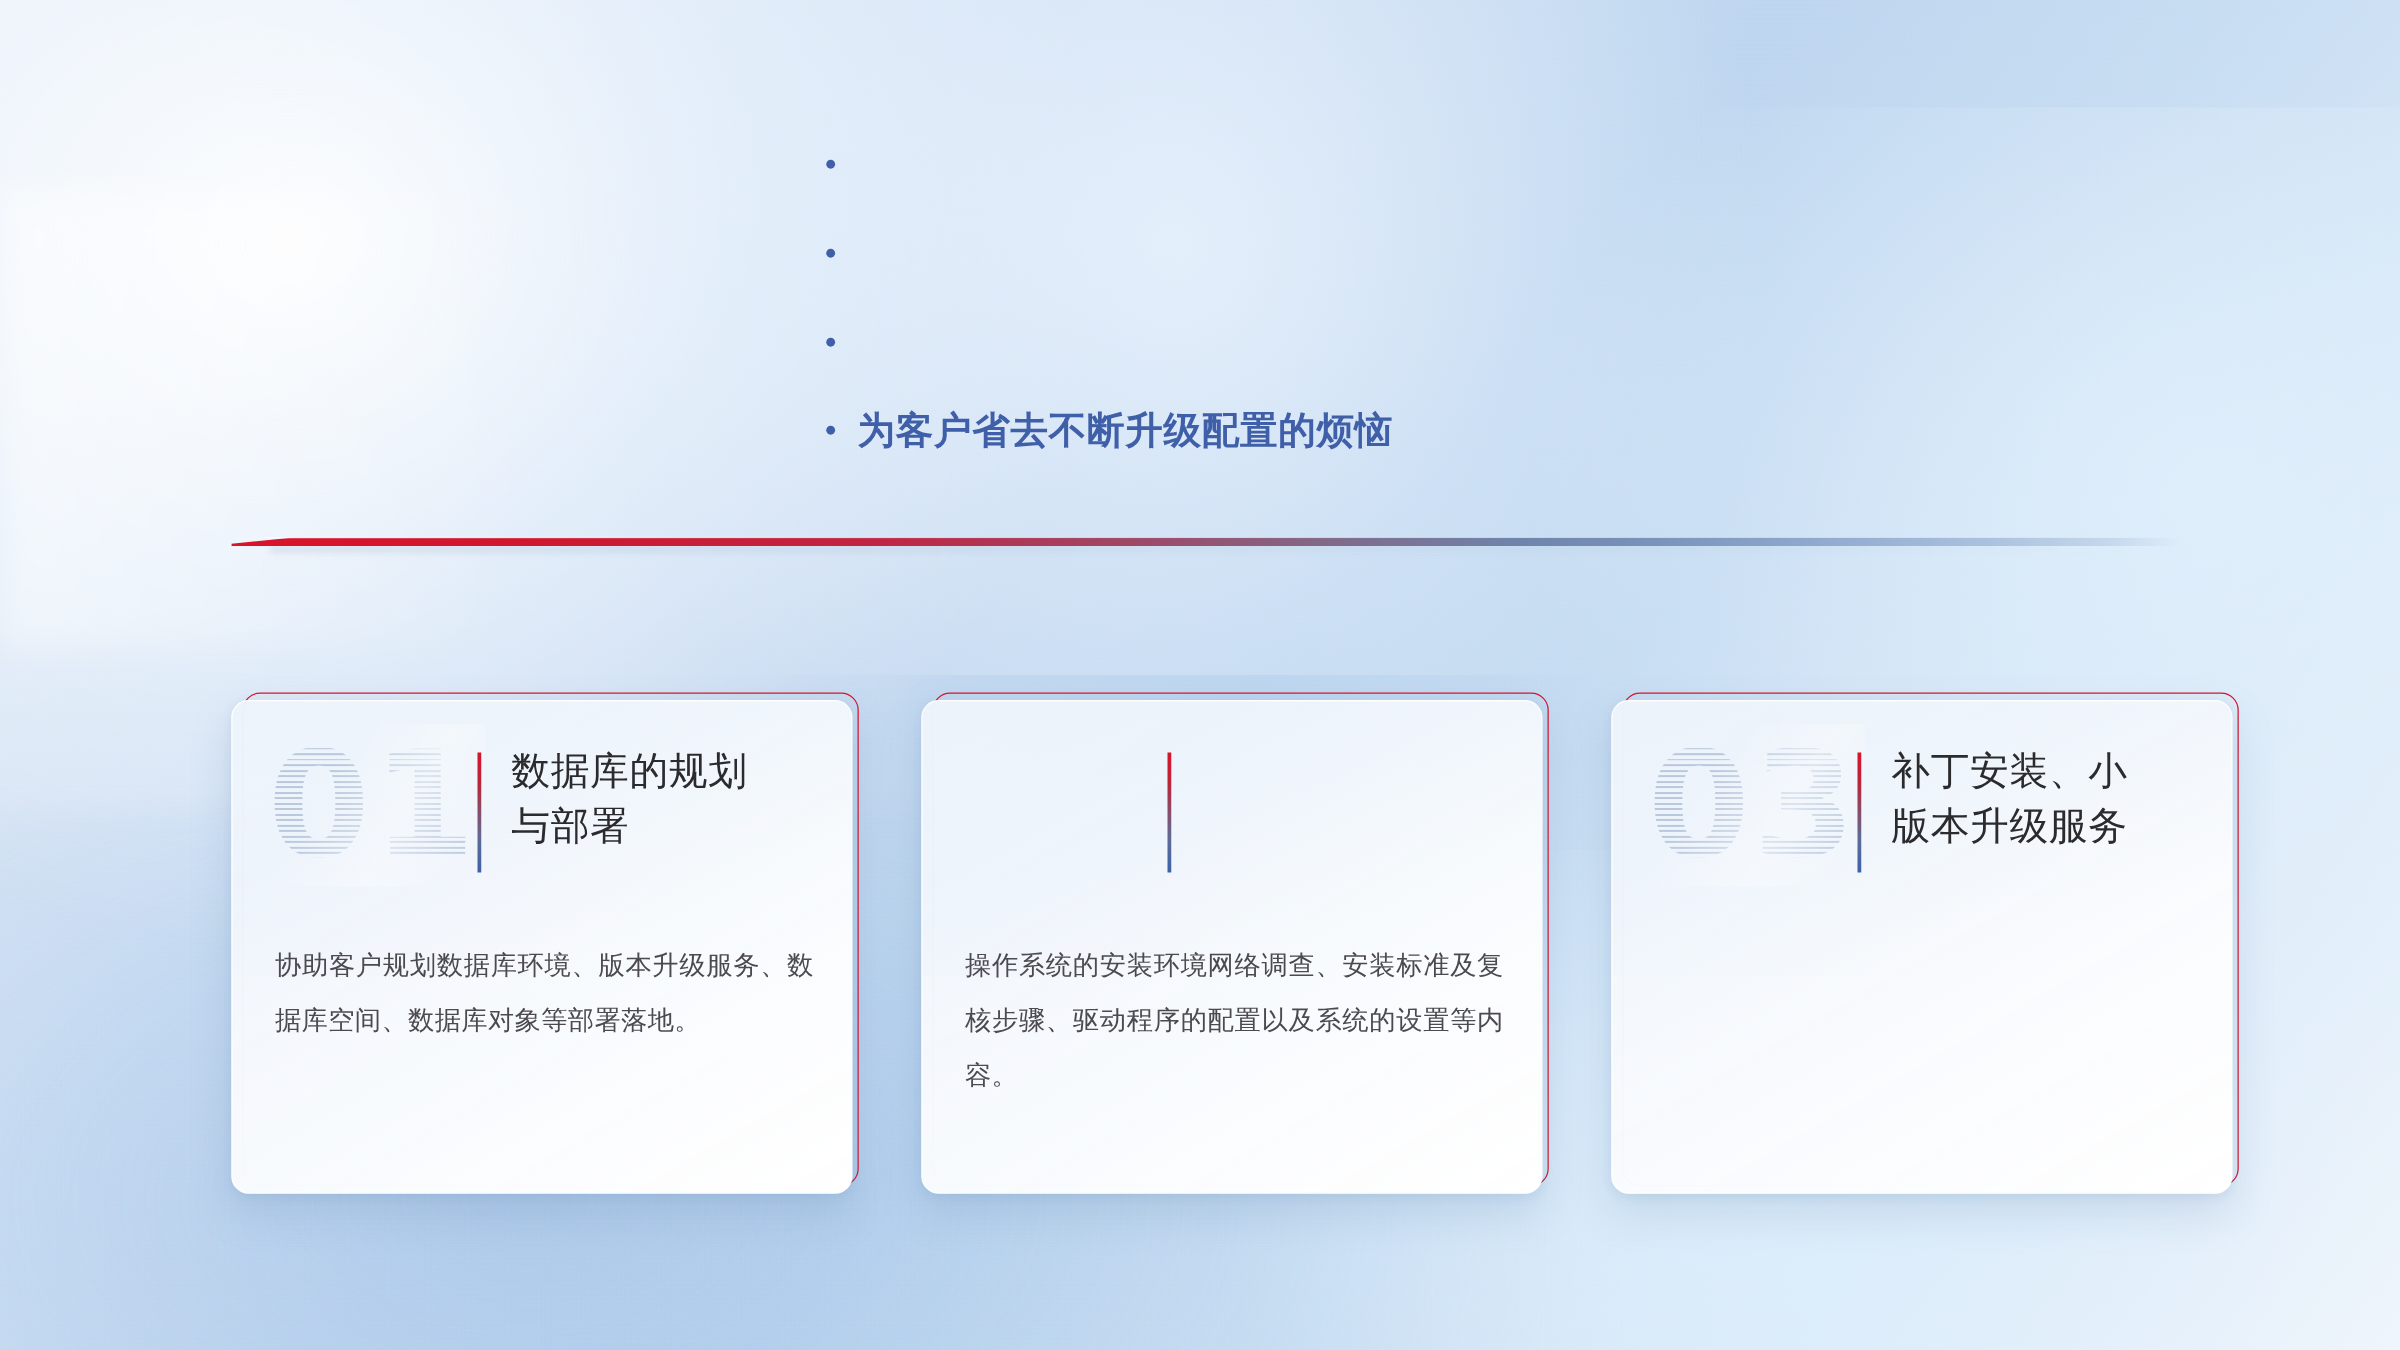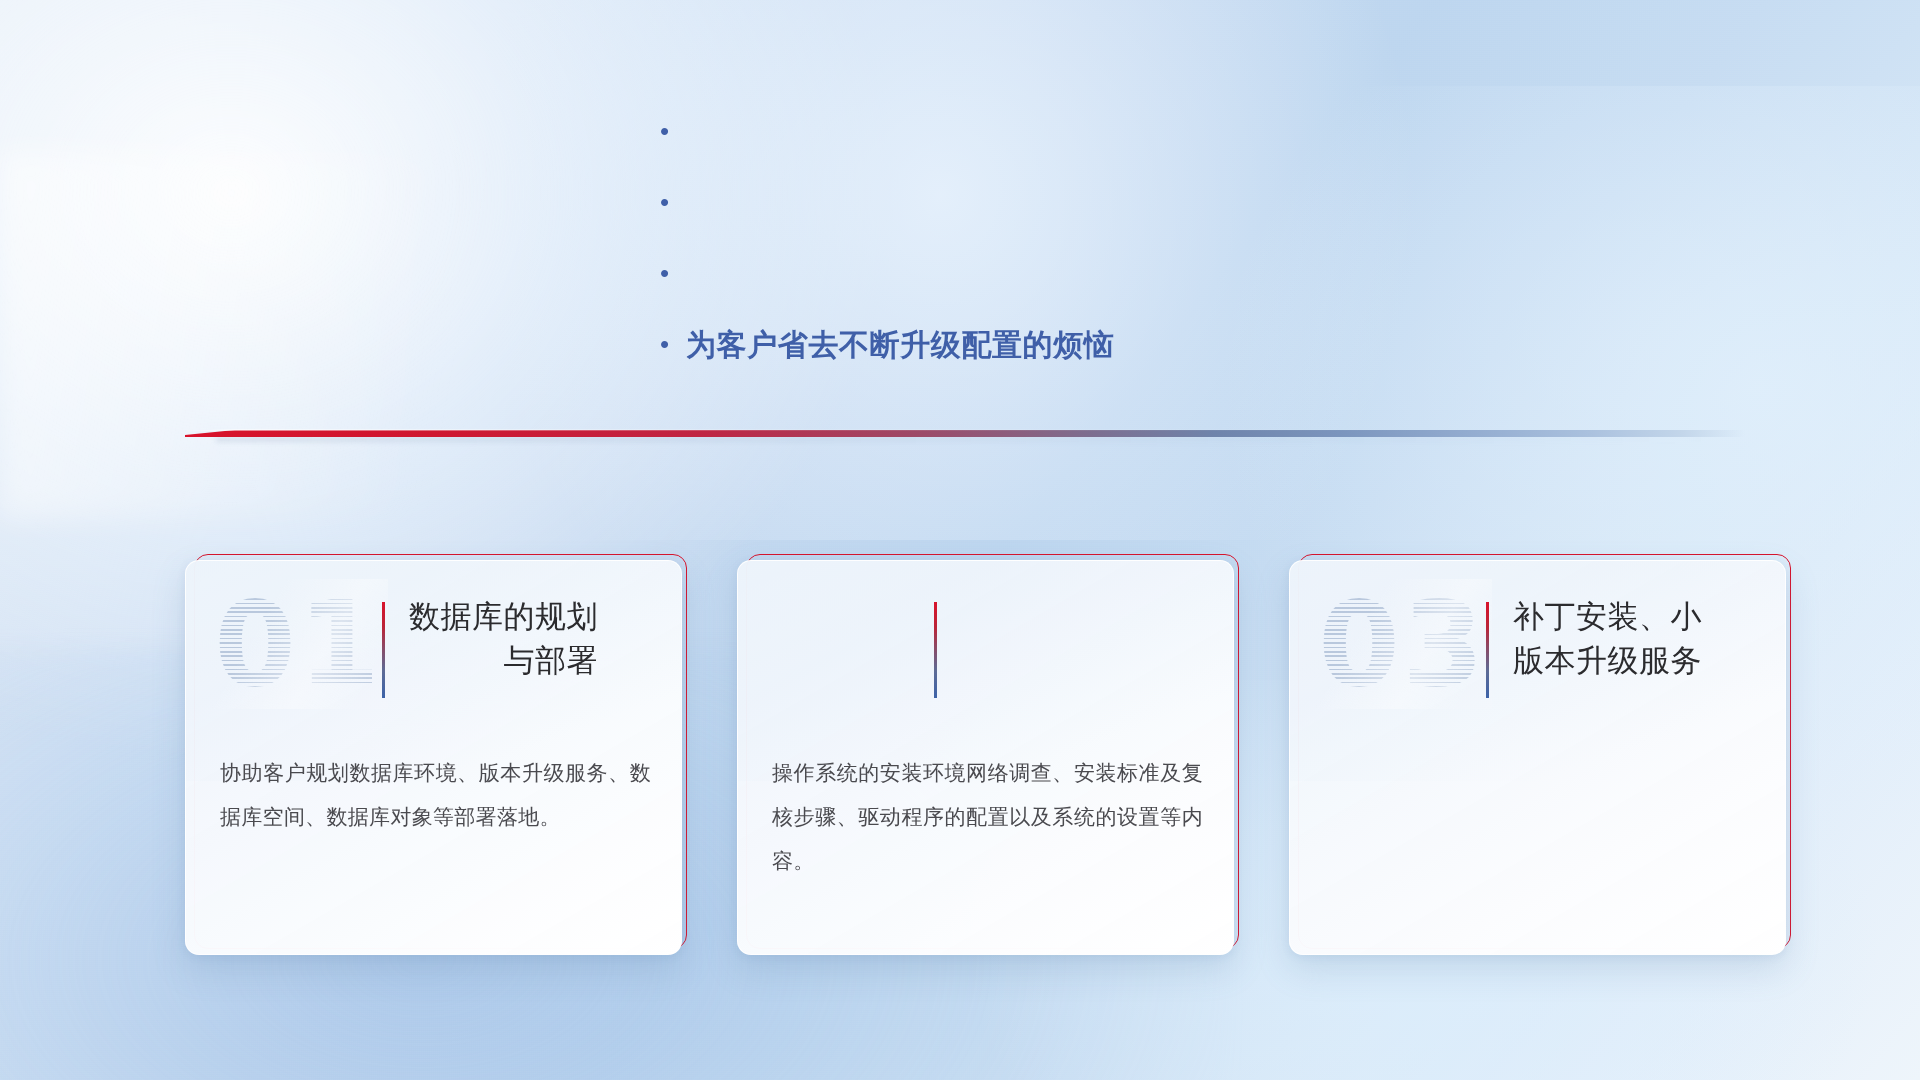--- a/index.html
+++ b/index.html
@@ -174,21 +174,21 @@
   .card-head{
     position:absolute; left:196px; top:34px; right:26px;
     display:flex; align-items:flex-start; gap:24px;
   }
   .head-rule{
     flex:0 0 3px; width:3px; height:96px; margin-top:7px;
     background:linear-gradient(180deg, #d8132b 0%, #bb2438 26%, #8a4a66 48%, #5d6b96 72%, #3c62a8 100%);
   }
   .card-title{
     font-size:31px; line-height:44px; font-weight:400;
-    color:#2b2b2e; letter-spacing:.5px;text-align:right;
+    color:#2b2b2e; letter-spacing:.5px;
   }
 
   .card-desc{
     position:absolute; left:34px; right:30px; top:190px;
     font-size:21px; line-height:44px; color:#4a4a4f;
     letter-spacing:.3px; text-align:justify;
   }
 </style>
 </head>
 <body>

